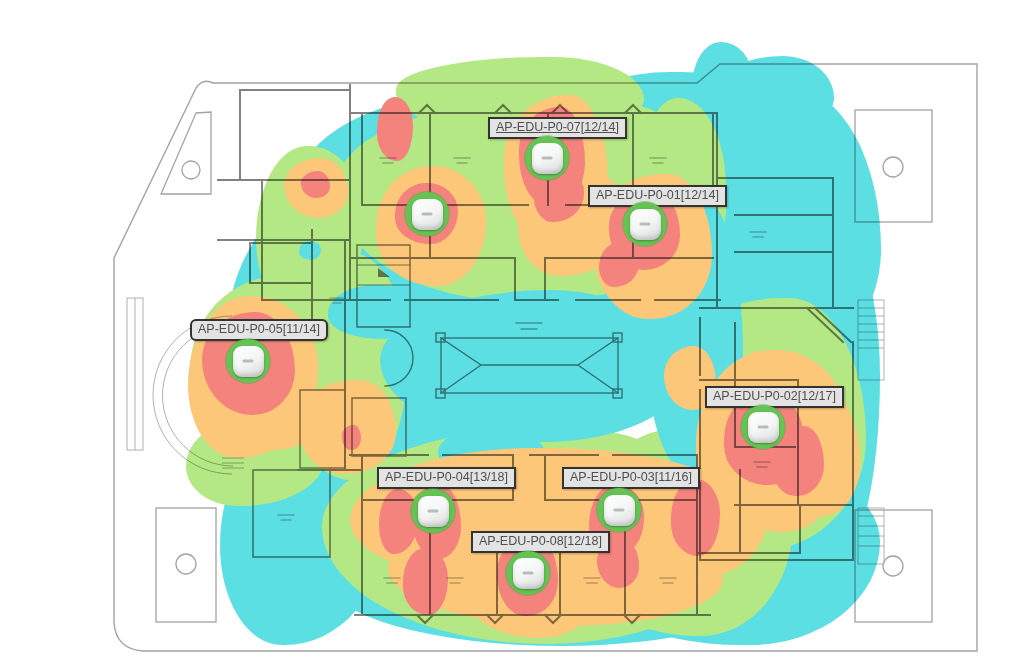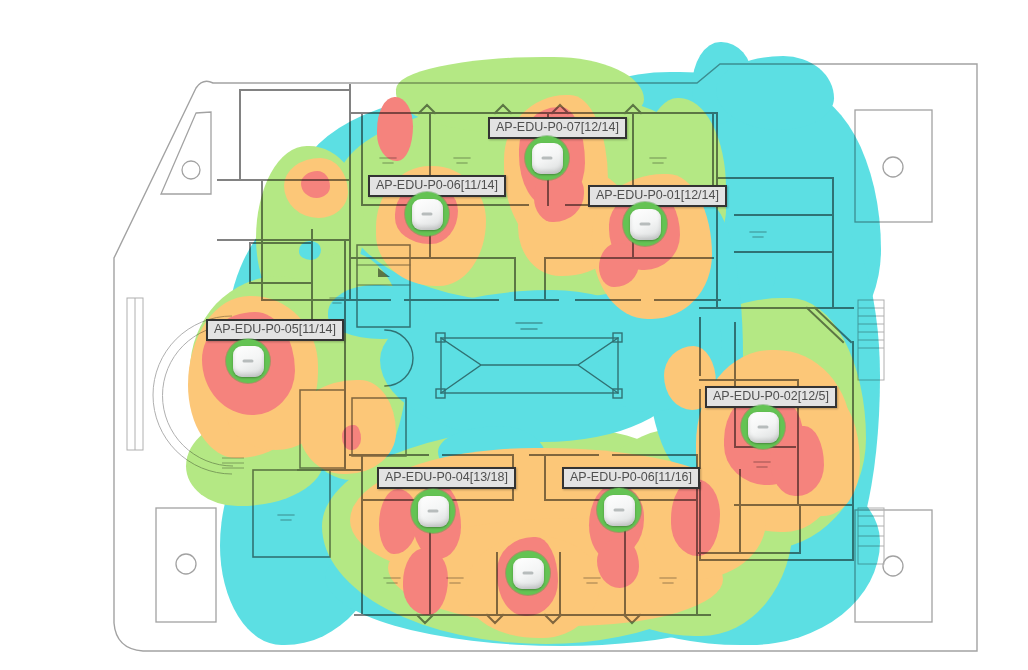--- a/index.html
+++ b/index.html
@@ -165,45 +165,45 @@
       <g stroke-width="1.2" opacity="0.75">
         <path d="M380,158 h16 M383,163 h10 M454,158 h16 M457,163 h10 M650,158 h16 M653,163 h10
                  M750,232 h16 M753,237 h10 M384,578 h16 M387,583 h10 M447,578 h16 M450,583 h10
                  M584,578 h16 M587,583 h10 M660,578 h16 M663,583 h10 M278,515 h16 M281,520 h10
                  M754,462 h16 M757,467 h10 M330,298 h14 M333,303 h8"></path>
       </g>
     </g>
   </svg>
 
   <div id="ap-layer">
-      <div class="ap-label" style="left: 488px; top: 117px;">AP-EDU-P0-07[12/14]</div>
+      <div class="ap-label" style="left: 488px; top: 117px; text-decoration: underline;">AP-EDU-P0-07[12/14]</div>
       <div class="ap-marker" style="left: 525px; top: 136px; background: rgb(100, 195, 83);">
         <div class="ap-device"></div>
       </div>
-      <div class="ap-label" style="left: 368px; top: 175px;">AP-EDU-P0-06[11/14]</div>
       <div class="ap-marker" style="left: 405px; top: 192px; background: rgb(100, 195, 83);">
         <div class="ap-device"></div>
       </div>
       <div class="ap-label" style="left: 588px; top: 185px;">AP-EDU-P0-01[12/14]</div>
       <div class="ap-marker" style="left: 623px; top: 202px; background: rgb(100, 195, 83);">
         <div class="ap-device"></div>
       </div>
-      <div class="ap-label" style="left: 206px; top: 319px;">AP-EDU-P0-05[11/14]</div>
+      <div class="ap-label" style="left: 190px; top: 319px; border-radius: 6px;">AP-EDU-P0-05[11/14]</div>
       <div class="ap-marker" style="left: 226px; top: 339px; background: rgb(100, 195, 83);">
         <div class="ap-device"></div>
       </div>
-      <div class="ap-label" style="left: 705px; top: 386px;">AP-EDU-P0-02[12/5]</div>
+      <div class="ap-label" style="left: 705px; top: 386px;">AP-EDU-P0-02[12/17]</div>
       <div class="ap-marker" style="left: 741px; top: 405px; background: rgb(100, 195, 83);">
         <div class="ap-device"></div>
       </div>
       <div class="ap-label" style="left: 377px; top: 467px;">AP-EDU-P0-04[13/18]</div>
       <div class="ap-marker" style="left: 411px; top: 489px; background: rgb(100, 195, 83);">
         <div class="ap-device"></div>
       </div>
-      <div class="ap-label" style="left: 562px; top: 467px;">AP-EDU-P0-06[11/16]</div>
+      <div class="ap-label" style="left: 562px; top: 467px;">AP-EDU-P0-03[11/16]</div>
       <div class="ap-marker" style="left: 597px; top: 488px; background: rgb(100, 195, 83);">
         <div class="ap-device"></div>
       </div>
+      <div class="ap-label" style="left: 471px; top: 531px;">AP-EDU-P0-08[12/18]</div>
       <div class="ap-marker" style="left: 506px; top: 551px; background: rgb(100, 195, 83);">
         <div class="ap-device"></div>
       </div>
     </div>
 </div>
 
 </body></html>

